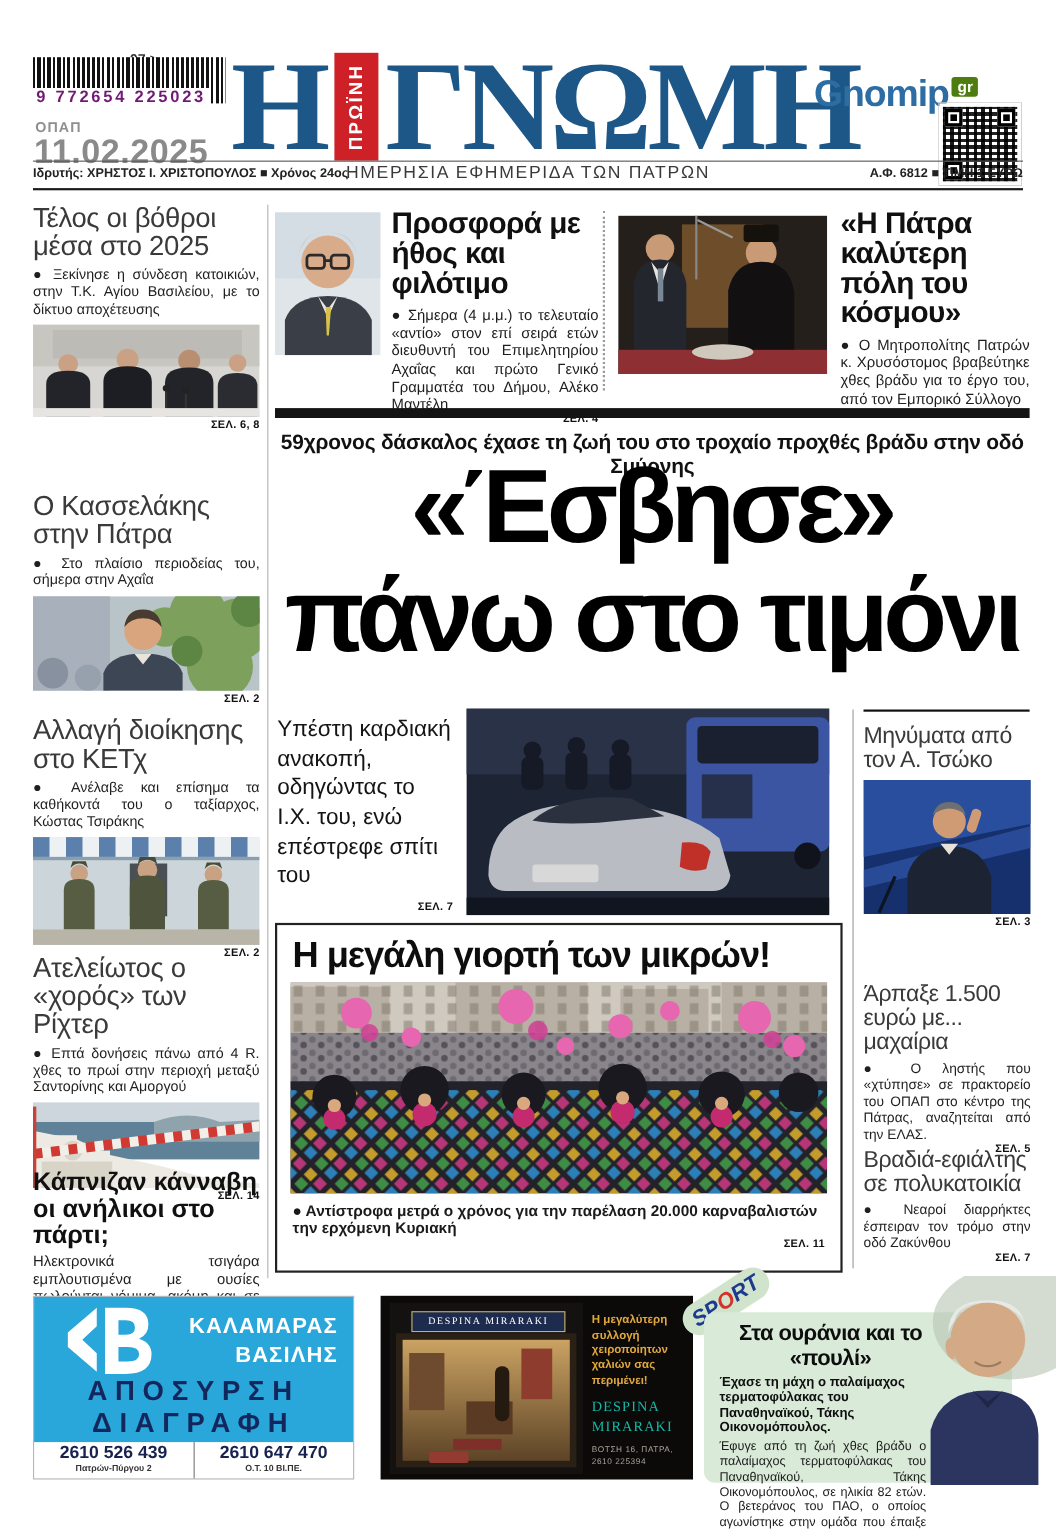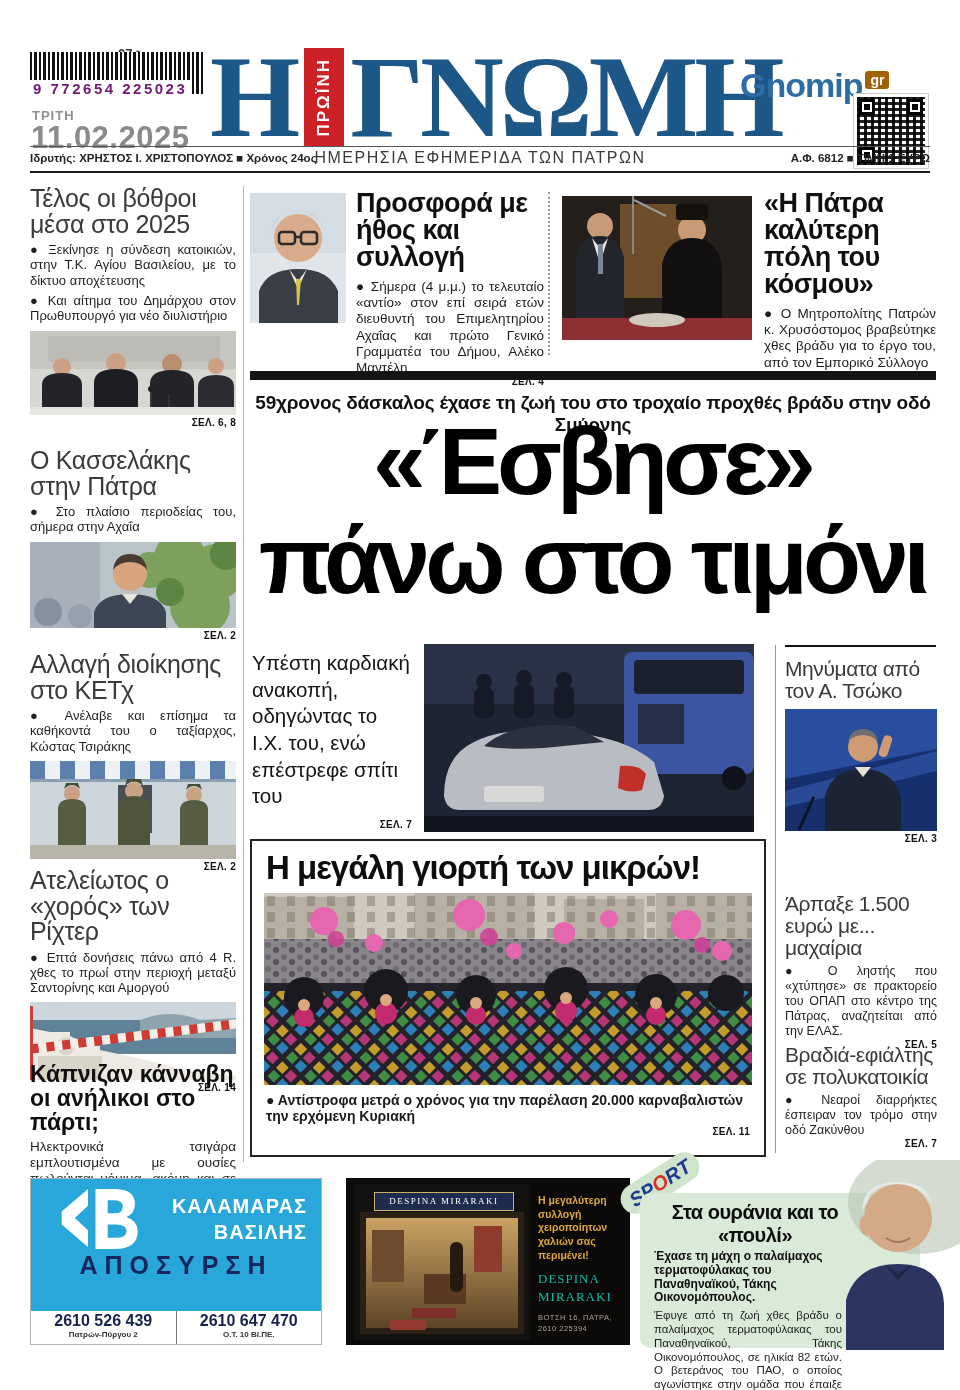--- a/index.html
+++ b/index.html
@@ -14,21 +14,21 @@
   .mh-bars{left:30px;top:52px;width:175px;height:42px;
      background:repeating-linear-gradient(90deg,#111 0 2px,#fff 2px 4px,#111 4px 7px,#fff 7px 9px);}
   .mh-num{left:30px;top:80px;background:#fff;padding:0 3px;font:600 15px "Liberation Sans",sans-serif;letter-spacing:2.5px;color:#701a75;}
   .mh-day{left:32px;top:108px;font:700 13px "Liberation Sans",sans-serif;color:#8f8f8f;letter-spacing:1px;}
   .mh-date{left:31px;top:120px;font:800 31px "Liberation Sans",sans-serif;color:#8a8a8a;letter-spacing:0.5px;}
   .mh-title{left:210px;top:46px;display:flex;align-items:flex-start;}
   .mh-eta,.mh-main{font-family:"Liberation Serif",serif;font-weight:700;font-size:116px;line-height:0.88;color:#1d5787;letter-spacing:-4px;}
   .mh-redbox{width:40px;height:98px;background:#cd2127;margin:2px 6px 0 8px;display:flex;align-items:center;justify-content:center;}
   .mh-vert{writing-mode:vertical-rl;transform:rotate(180deg);color:#fff;font-weight:800;font-size:17px;letter-spacing:2px;}
   .mh-logo{left:740px;top:66px;font-weight:700;font-size:34px;color:#2d6da3;letter-spacing:-1px;}
-  .mh-gr{display:inline-block;background:#a16207;color:#fff;font-size:14px;font-weight:700;
+  .mh-gr{display:inline-block;background:#4d7c0f;color:#fff;font-size:14px;font-weight:700;
      padding:1px 5px;border-radius:3px;vertical-align:12px;margin-left:3px;letter-spacing:0;}
   .mh-qr{left:854px;top:94px;width:68px;height:68px;border:3px solid #fff;box-shadow:0 0 0 1px #ccc;
      background:
        repeating-linear-gradient(90deg,rgba(0,0,0,.9) 0 3px,rgba(255,255,255,0) 3px 7px),
        repeating-linear-gradient(0deg,#222 0 3px,#fff 3px 6px);}
   .qr-finder{position:absolute;width:16px;height:16px;background:#fff;border:3px solid #000;box-sizing:border-box;}
   .qr-finder i{position:absolute;left:2px;top:2px;width:6px;height:6px;background:#000;}
   .mh-rule1{left:30px;top:146px;width:900px;height:1px;background:#555;}
   .mh-founder{left:30px;top:152px;font:700 11.5px "Liberation Sans",sans-serif;color:#222;}
   .mh-sub{left:0;top:149px;width:960px;text-align:center;font:500 16px "Liberation Sans",sans-serif;color:#3a3a3a;letter-spacing:1.5px;}
@@ -103,21 +103,21 @@
 </style>
 </head>
 <body>
 
 <div class="page">
 
   <div class="abs mh-addon">07 &gt;</div>
   <div class="abs mh-addon-bars"></div>
   <div class="abs mh-bars"></div>
   <div class="abs mh-num">9 772654 225023</div>
-  <div class="abs mh-day">ΤΡΙΤΗ</div>
+  <div class="abs mh-day">ΟΠΑΠ</div>
   <div class="abs mh-date">11.02.2025</div>
 
   <div class="abs mh-title">
     <span class="mh-eta">Η</span>
     <span class="mh-redbox">
       <span class="mh-vert">ΠΡΩΪΝΗ</span>
     </span>
     <span class="mh-main">ΓΝΩΜΗ</span>
   </div>
 
@@ -139,21 +139,20 @@
   <div class="abs mh-founder">Ιδρυτής: ΧΡΗΣΤΟΣ Ι. ΧΡΙΣΤΟΠΟΥΛΟΣ ■ Χρόνος 24ος</div>
   <div class="abs mh-sub">ΗΜΕΡΗΣΙΑ ΕΦΗΜΕΡΙΔΑ ΤΩΝ ΠΑΤΡΩΝ</div>
   <div class="abs mh-issue">Α.Φ. 6812 ■ ΤΙΜΗ 1 ΕΥΡΩ</div>
   <div class="abs mh-rule2"></div>
 
   <div class="abs vdiv-left"></div>
 
   <div class="lstory" style="top:186px;">
     <h3 class="ltitle">Τέλος οι βόθροι μέσα στο 2025</h3>
     <p class="lbul">● Ξεκίνησε η σύνδεση κατοικιών, στην Τ.Κ. Αγίου Βασιλείου, με το δίκτυο αποχέτευσης</p>
-    <p class="lbul">● Και αίτημα του Δημάρχου στον Πρωθυπουργό για νέο διυλιστήριο</p>
     <svg class="lphoto" width="206" height="84" viewBox="0 0 206 84">
       <rect width="206" height="84" fill="#d7d6d2"></rect>
         <rect width="206" height="38" fill="#c7c6c1"></rect>
       <rect x="18" y="5" width="172" height="26" fill="#bcbbb5"></rect>
       <circle cx="32" cy="36" r="9" fill="#caa184"></circle>
         <path d="M12 84 V54 q0-12 20-12 q20 0 20 12 V84 Z" fill="#23242a"></path>
       <circle cx="86" cy="32" r="10" fill="#caa184"></circle>
         <path d="M64 84 V52 q0-14 22-14 q22 0 22 14 V84 Z" fill="#1d1e24"></path>
       <circle cx="142" cy="33" r="10" fill="#b98f72"></circle>
         <path d="M120 84 V53 q0-14 22-14 q22 0 22 14 V84 Z" fill="#23242a"></path>
@@ -266,21 +265,21 @@
     <g stroke="#2a2a2a" stroke-width="2.5" fill="none">
         <rect x="29" y="39" width="16" height="12" rx="3"></rect>
         <rect x="51" y="39" width="16" height="12" rx="3"></rect>
         <path d="M45 44 h6"></path>
       </g>
     <path d="M9 130 V98 q8-22 39-22 q31 0 40 22 v32Z" fill="#3a3f47"></path>
     <path d="M39 76 l9 12 9-12 -9 20Z" fill="#e9e6df"></path>
     <path d="M46 86 h5 l-2 26 h-2Z" fill="#d8c24a"></path>
   </svg>
   <div class="abs" style="left:356px;top:190px;width:188px;">
-    <h2 class="tstitle">Προσφορά με ήθος και συλλογή</h2>
+    <h2 class="tstitle">Προσφορά με ήθος και φιλότιμο</h2>
     <p class="tsbul">● Σήμερα (4 μ.μ.) το τελευταίο «αντίο» στον επί σειρά ετών διευθυντή του Επιμελητηρίου Αχαΐας και πρώτο Γενικό Γραμματέα του Δήμου, Αλέκο Μαντέλη</p>
     <div class="pref">ΣΕΛ. 4</div>
   </div>
 
   <div class="abs ts-div"></div>
 
   <svg class="abs" style="left:562px;top:196px;" width="190" height="144" viewBox="0 0 190 144">
     <rect width="190" height="144" fill="#241f1a"></rect>
       <rect x="58" y="8" width="74" height="94" fill="#6e4e2a"></rect>
     <rect x="70" y="0" width="2" height="58" fill="#888"></rect>
@@ -447,20 +446,21 @@
           <path d="M34 2 L6 26 v14 L34 64 V46 L20 33 34 20 Z"></path>
           <path d="M42 2 h20 q22 0 22 16 q0 10-9 14 q12 4 12 15 q0 19-25 19 h-20Z M55 14 v14 h7 q9 0 9-7 q0-7-9-7Z M55 40 v14 h9 q11 0 11-7 q0-7-11-7Z" fill-rule="evenodd"></path>
         </g>
       </svg>
       <div class="kal-names">
         <div>ΚΑΛΑΜΑΡΑΣ</div>
         <div>ΒΑΣΙΛΗΣ</div>
       </div>
       <div class="kal-svc">
         <div>ΑΠΟΣΥΡΣΗ</div>
+        <div>ΔΙΑΓΡΑΦΗ</div>
       </div>
     </div>
     <div class="kal-white">
       <div class="kal-cell">
         <div class="kal-ph">2610 526 439</div>
         <div class="kal-ad">Πατρών-Πύργου 2</div>
       </div>
       <div class="kal-cell">
         <div class="kal-ph">2610 647 470</div>
         <div class="kal-ad">Ο.Τ. 10 ΒΙ.ΠΕ.</div>

